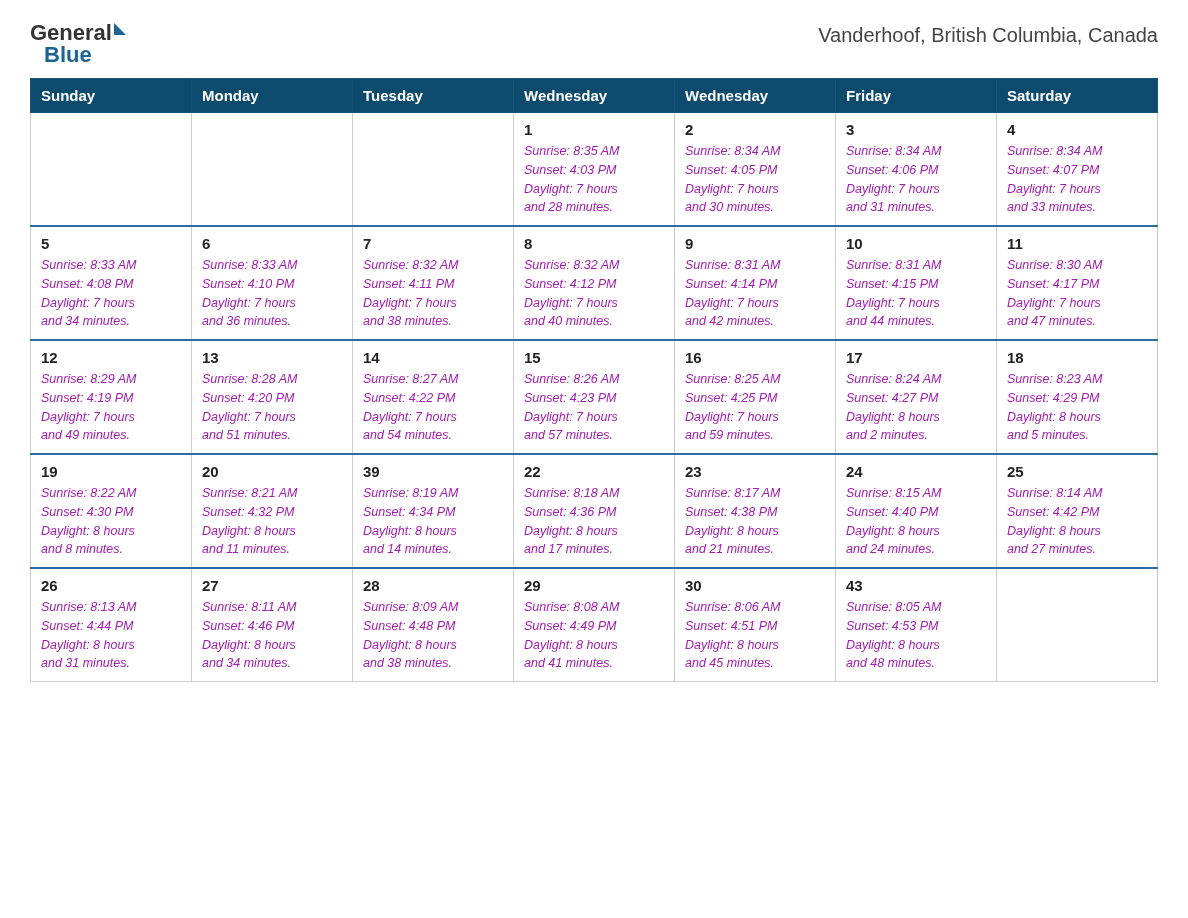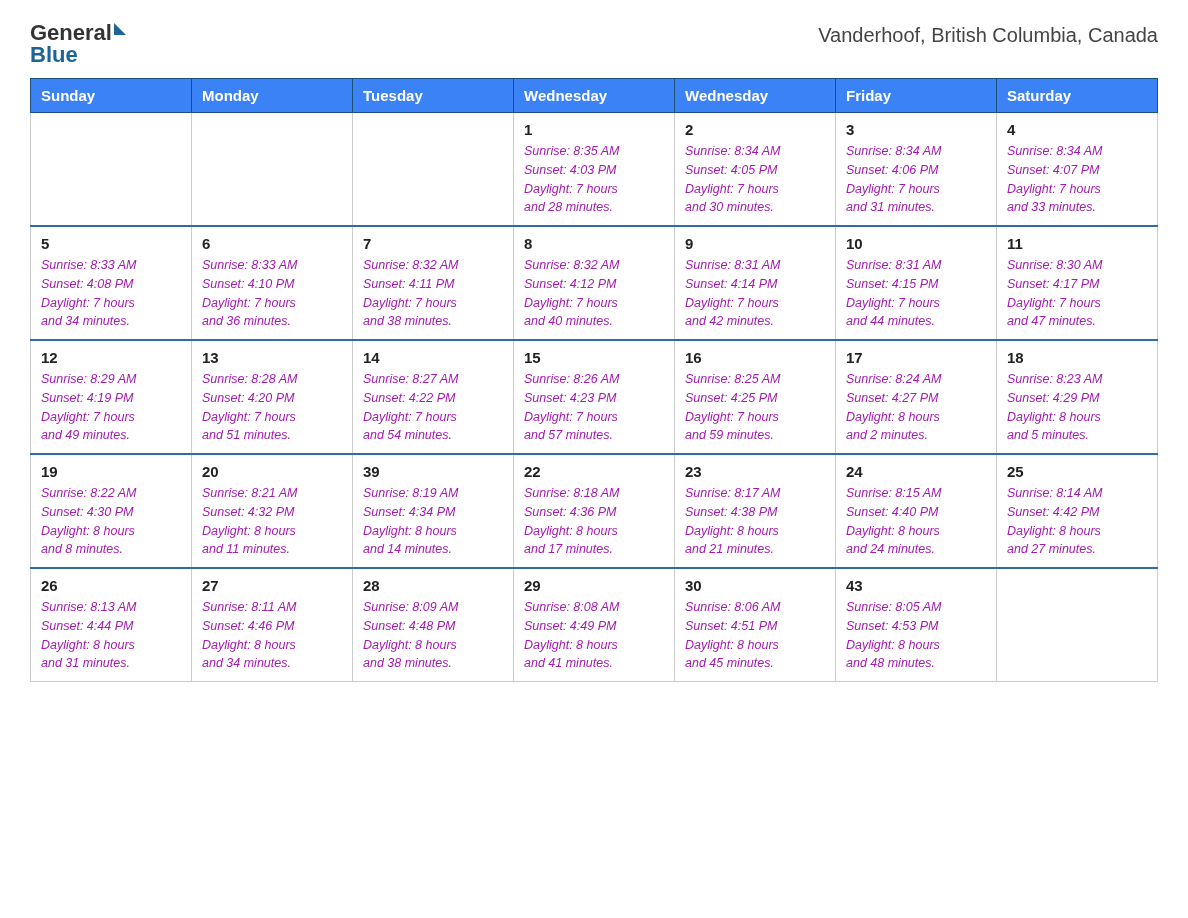--- a/index.html
+++ b/index.html
@@ -49,21 +49,21 @@
       color: #444;
       margin-top: 4px;
       text-align: center;
     }
     .calendar {
       width: 100%;
       border-collapse: collapse;
       margin-top: 10px;
     }
     .calendar thead tr th {
-      background-color: #3b82f6;
+      background-color: #0c4a6e;
       color: #fff;
       font-size: 15px;
       font-weight: bold;
       padding: 8px 10px;
       text-align: left;
       border: 1px solid #1a5276;
     }
     .calendar tbody tr td {
       vertical-align: top;
       padding: 8px 10px;
@@ -99,20 +99,21 @@
       align-items: flex-start;
     }
     .logo-line1 {
       display: flex;
       align-items: center;
     }
     .logo-line2 {
       display: flex;
       align-items: center;
       margin-top: -4px;
+      margin-left: 14px;
     }
   </style>
 </head>
 <body>
 
 <div class="header">
   <div class="logo-wrapper">
     <div class="logo-line1">
       <span class="logo-text-general">General</span>
       <div class="logo-triangle"></div>

